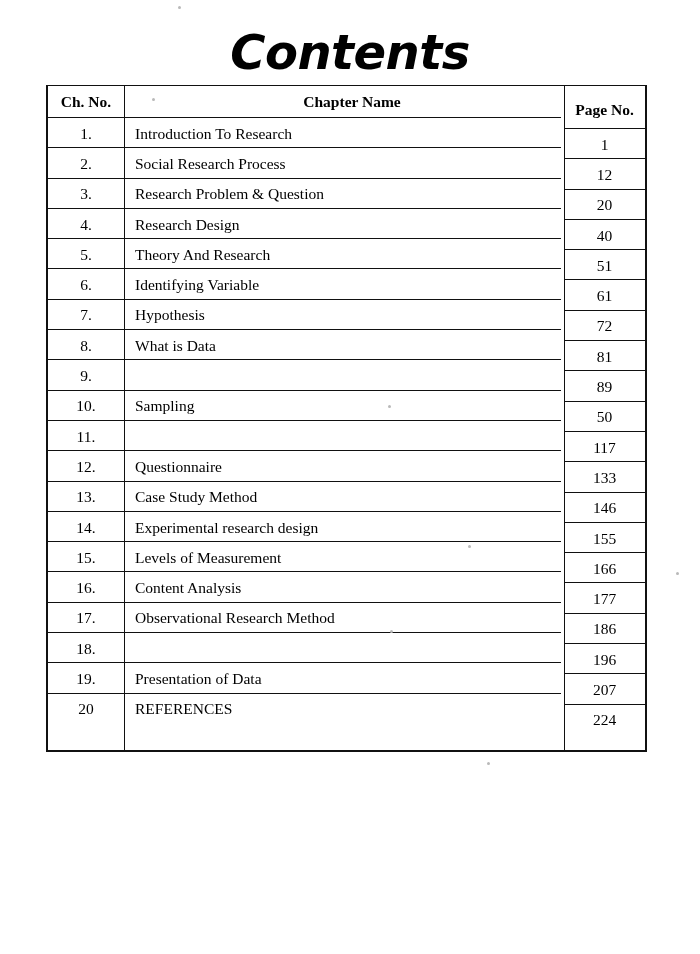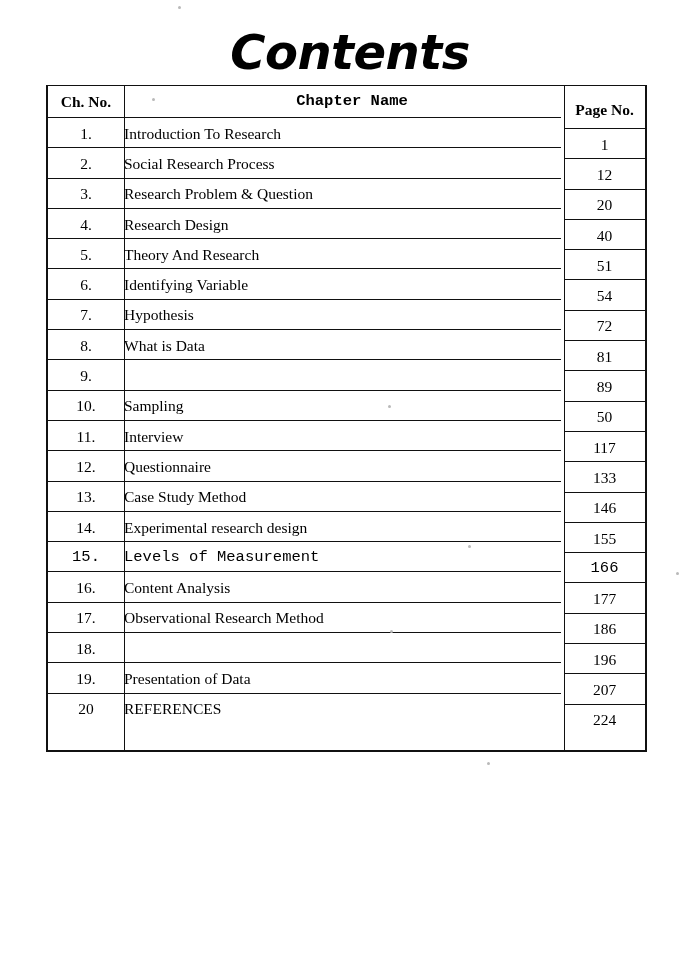--- a/index.html
+++ b/index.html
@@ -89,36 +89,37 @@
     line-height: 1.1;
   }
   .cell.ch {
     left: 0;
     width: 76px;
     justify-content: center;
   }
   .cell.name {
     left: 76px;
     width: 440px;
+    padding-left: 11px;
     box-sizing: border-box;
     justify-content: flex-start;
   }
   .cell.page {
     left: 516px;
     right: 0;
     justify-content: center;
     
     transform: translateY(11px);
   }
 
   .row.header .cell {
     font-weight: 700;
     font-size: 15.5px;
   }
-  .row.header .cell.name { justify-content: center; padding-left: 16px; font-family: Liberation Mono, monospace; }
+  .row.header .cell.name { justify-content: center; padding-left: 16px; }
   .row.header .cell.page { transform: translateY(8px); }
 
   
   .speckle {
     position: absolute;
     border-radius: 50%;
     background: #b9b9b9;
     pointer-events: none;
   }
 </style>
@@ -171,21 +172,21 @@
         <div class="hr-right"></div>
         <div class="cell ch">5.</div>
         <div class="cell name">Theory And Research</div>
         <div class="cell page">51</div>
       </div>
       <div class="row" style="top: 183.5px; height: 30.3px;">
         <div class="hr-left"></div>
         <div class="hr-right"></div>
         <div class="cell ch">6.</div>
         <div class="cell name">Identifying Variable</div>
-        <div class="cell page">54</div>
+        <div class="cell page">61</div>
       </div>
       <div class="row" style="top: 213.8px; height: 30.3px;">
         <div class="hr-left"></div>
         <div class="hr-right"></div>
         <div class="cell ch">7.</div>
         <div class="cell name">Hypothesis</div>
         <div class="cell page">72</div>
       </div>
       <div class="row" style="top: 244.1px; height: 30.3px;">
         <div class="hr-left"></div>
@@ -204,21 +205,20 @@
         <div class="hr-left"></div>
         <div class="hr-right"></div>
         <div class="cell ch">10.</div>
         <div class="cell name">Sampling</div>
         <div class="cell page">50</div>
       </div>
       <div class="row" style="top: 335px; height: 30.3px;">
         <div class="hr-left"></div>
         <div class="hr-right"></div>
         <div class="cell ch">11.</div>
-        <div class="cell name">Interview</div>
         <div class="cell page">117</div>
       </div>
       <div class="row" style="top: 365.3px; height: 30.3px;">
         <div class="hr-left"></div>
         <div class="hr-right"></div>
         <div class="cell ch">12.</div>
         <div class="cell name">Questionnaire</div>
         <div class="cell page">133</div>
       </div>
       <div class="row" style="top: 395.6px; height: 30.3px;">
@@ -228,21 +228,21 @@
         <div class="cell name">Case Study Method</div>
         <div class="cell page">146</div>
       </div>
       <div class="row" style="top: 425.9px; height: 30.3px;">
         <div class="hr-left"></div>
         <div class="hr-right"></div>
         <div class="cell ch">14.</div>
         <div class="cell name">Experimental research design</div>
         <div class="cell page">155</div>
       </div>
-      <div class="row" style="top: 456.2px; height: 30.3px; font-family: Liberation Mono, monospace;">
+      <div class="row" style="top: 456.2px; height: 30.3px;">
         <div class="hr-left"></div>
         <div class="hr-right"></div>
         <div class="cell ch">15.</div>
         <div class="cell name">Levels of Measurement</div>
         <div class="cell page">166</div>
       </div>
       <div class="row" style="top: 486.5px; height: 30.3px;">
         <div class="hr-left"></div>
         <div class="hr-right"></div>
         <div class="cell ch">16.</div>

